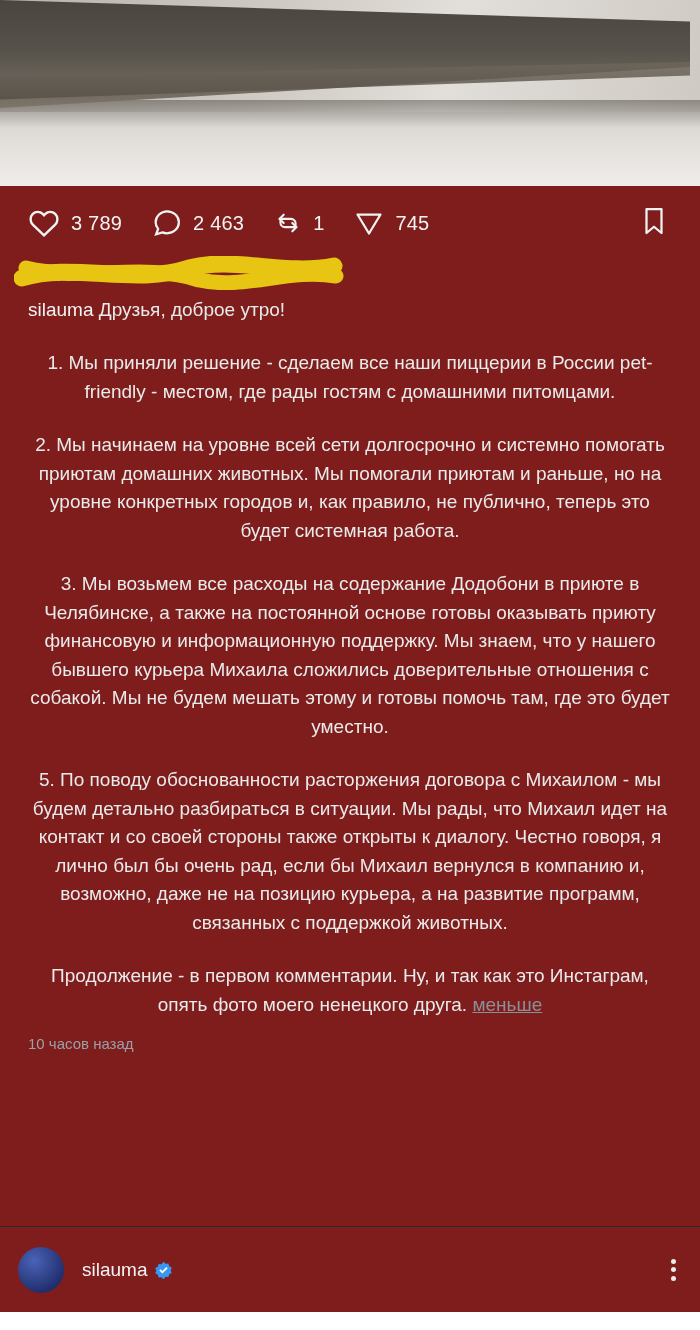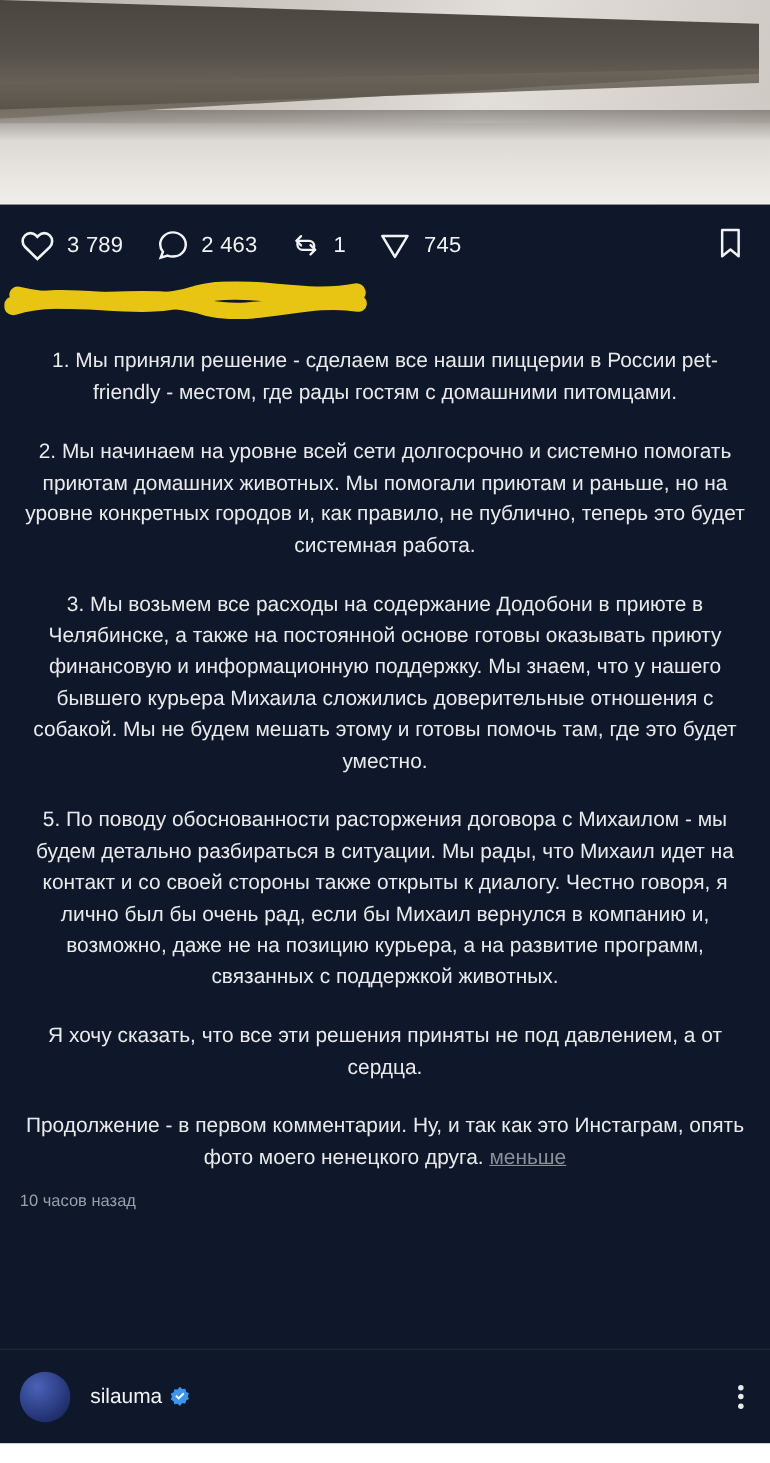--- a/index.html
+++ b/index.html
@@ -66,23 +66,23 @@
   .photo-shadow {
     position: absolute;
     left: 0; bottom: 58px;
     width: 700px; height: 28px;
     background: linear-gradient(180deg, rgba(60,56,50,.45), rgba(60,56,50,0));
   }
 
   
   .post {
     flex: 1;
-    background: #0f172a;
+    background: #7f1d1d;
     color: #e9eaea;
-    padding: 0 18px;
+    padding: 0 28px;
     box-sizing: border-box;
     position: relative;
   }
 
   .actions {
     display: flex;
     align-items: center;
     height: 62px;
     padding-top: 6px;
   }
@@ -272,26 +272,29 @@
     </div>
 
     <div class="redacted-row">
       <div class="redacted-text">и другим</div>
       <svg class="scribble" viewBox="0 0 330 34" preserveAspectRatio="none">
         <path d="M8 22 C60 6, 120 30, 175 12 C220 0, 270 20, 320 10" stroke="#e8c512" stroke-width="17" fill="none" stroke-linecap="round"></path>
         <path d="M12 12 C70 26, 130 6, 185 24 C230 34, 275 12, 322 20" stroke="#e8c512" stroke-width="15" fill="none" stroke-linecap="round"></path>
       </svg>
     </div>
 
+    <div class="caption">
+      <span class="username-inline">silauma</span>
+      <span>Друзья, доброе утро!</span>
+    </div>
 
     <div class="para">1. Мы приняли решение - сделаем все наши пиццерии в России pet-friendly - местом, где рады гостям с домашними питомцами.</div>
     <div class="para">2. Мы начинаем на уровне всей сети долгосрочно и системно помогать приютам домашних животных. Мы помогали приютам и раньше, но на уровне конкретных городов и, как правило, не публично, теперь это будет системная работа.</div>
     <div class="para">3. Мы возьмем все расходы на содержание Додобони в приюте в Челябинске, а также на постоянной основе готовы оказывать приюту финансовую и информационную поддержку. Мы знаем, что у нашего бывшего курьера Михаила сложились доверительные отношения с собакой. Мы не будем мешать этому и готовы помочь там, где это будет уместно.</div>
     <div class="para">5. По поводу обоснованности расторжения договора с Михаилом - мы будем детально разбираться в ситуации. Мы рады, что Михаил идет на контакт и со своей стороны также открыты к диалогу. Честно говоря, я лично был бы очень рад, если бы Михаил вернулся в компанию и, возможно, даже не на позицию курьера, а на развитие программ, связанных с поддержкой животных.</div>
-    <div class="para">Я хочу сказать, что все эти решения приняты не под давлением, а от сердца.</div>
 
     <div class="para"><span>Продолжение - в первом комментарии. Ну, и так как это Инстаграм, опять фото моего ненецкого друга.</span> <span class="less-link">меньше</span></div>
 
     <div class="timestamp">10 часов назад</div>
 
     <div class="footer">
       <div class="avatar"></div>
       <div class="footer-name">
         <span>silauma</span><span class="verified">
             <svg width="19" height="19" viewBox="0 0 20 20">

